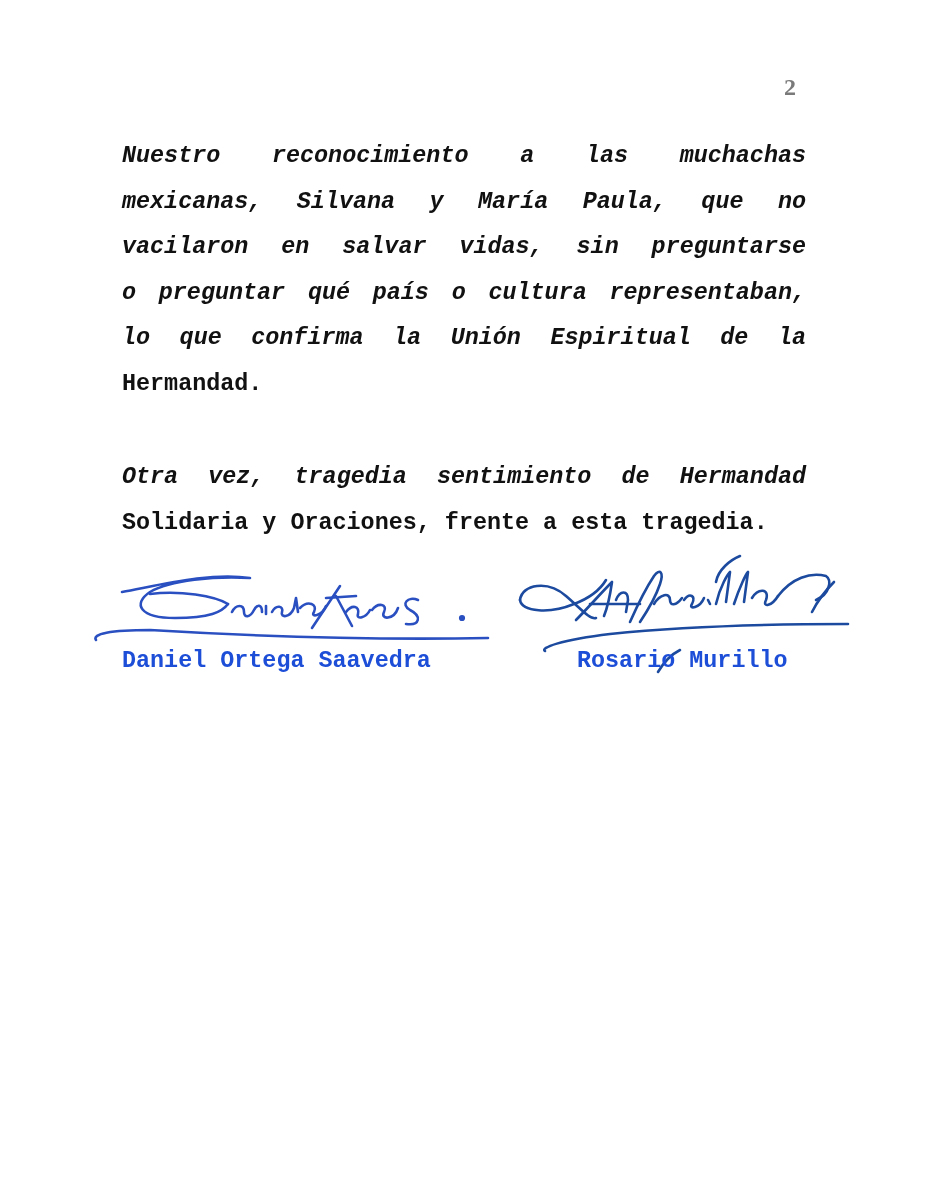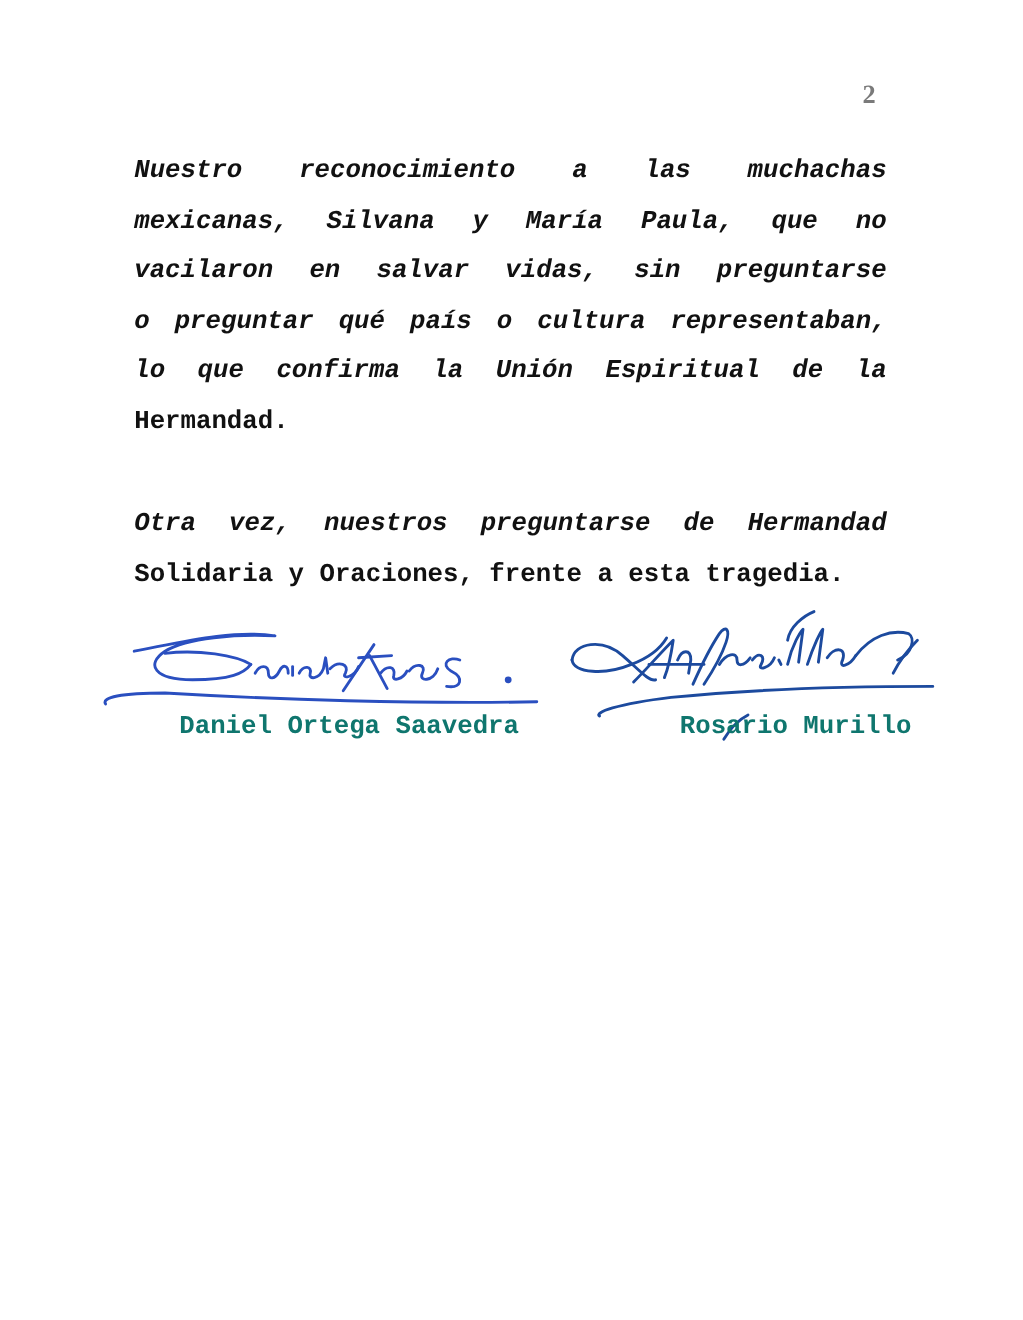--- a/index.html
+++ b/index.html
@@ -48,23 +48,22 @@
     #para1 { top: 134px; }
     #para2 { top: 455px; }
     .sig-block {
       position: absolute;
     }
     .sig-name {
       position: absolute;
       font-family: "Liberation Mono", "DejaVu Sans Mono", monospace;
       font-weight: bold;
       font-size: 23.4px;
-      color: #0f766e;
+      color: #1d4ed8;
       white-space: nowrap;
-      margin-left: 41px;
     }
     #sig-left-name { left: 122px; top: 648px; }
     #sig-right-name { left: 577px; top: 648px; }
     svg.signature {
       position: absolute;
       overflow: visible;
     }
   </style>
 </head>
 <body>
@@ -76,21 +75,21 @@
   <div class="body-text" id="para1">
     <span class="line justify">Nuestro reconocimiento a las muchachas</span>
     <span class="line justify">mexicanas, Silvana y María Paula, que no</span>
     <span class="line justify">vacilaron en salvar vidas, sin preguntarse</span>
     <span class="line justify">o preguntar qué país o cultura representaban,</span>
     <span class="line justify">lo que confirma la Unión Espiritual de la</span>
     <span class="line left">Hermandad.</span>
   </div>
 
   <div class="body-text" id="para2">
-    <span class="line justify">Otra vez, nuestros preguntarse de Hermandad</span>
+    <span class="line justify">Otra vez, tragedia sentimiento de Hermandad</span>
     <span class="line left">Solidaria y Oraciones, frente a esta tragedia.</span>
   </div>
 
   <div class="sig-block">
     <svg class="signature" style="left:0;top:0;" width="930" height="700" viewBox="0 0 930 700">
       <g fill="none" stroke="#2a4fc0" stroke-width="2.6" stroke-linecap="round" stroke-linejoin="round">
 
         <path d="M122 592 C 160 585, 210 572, 250 578 C 215 576, 170 580, 150 592 C 132 604, 140 618, 175 618 C 210 618, 222 612, 228 604"></path>
         <path d="M150 594 C 180 590, 215 596, 228 604"></path>
 

